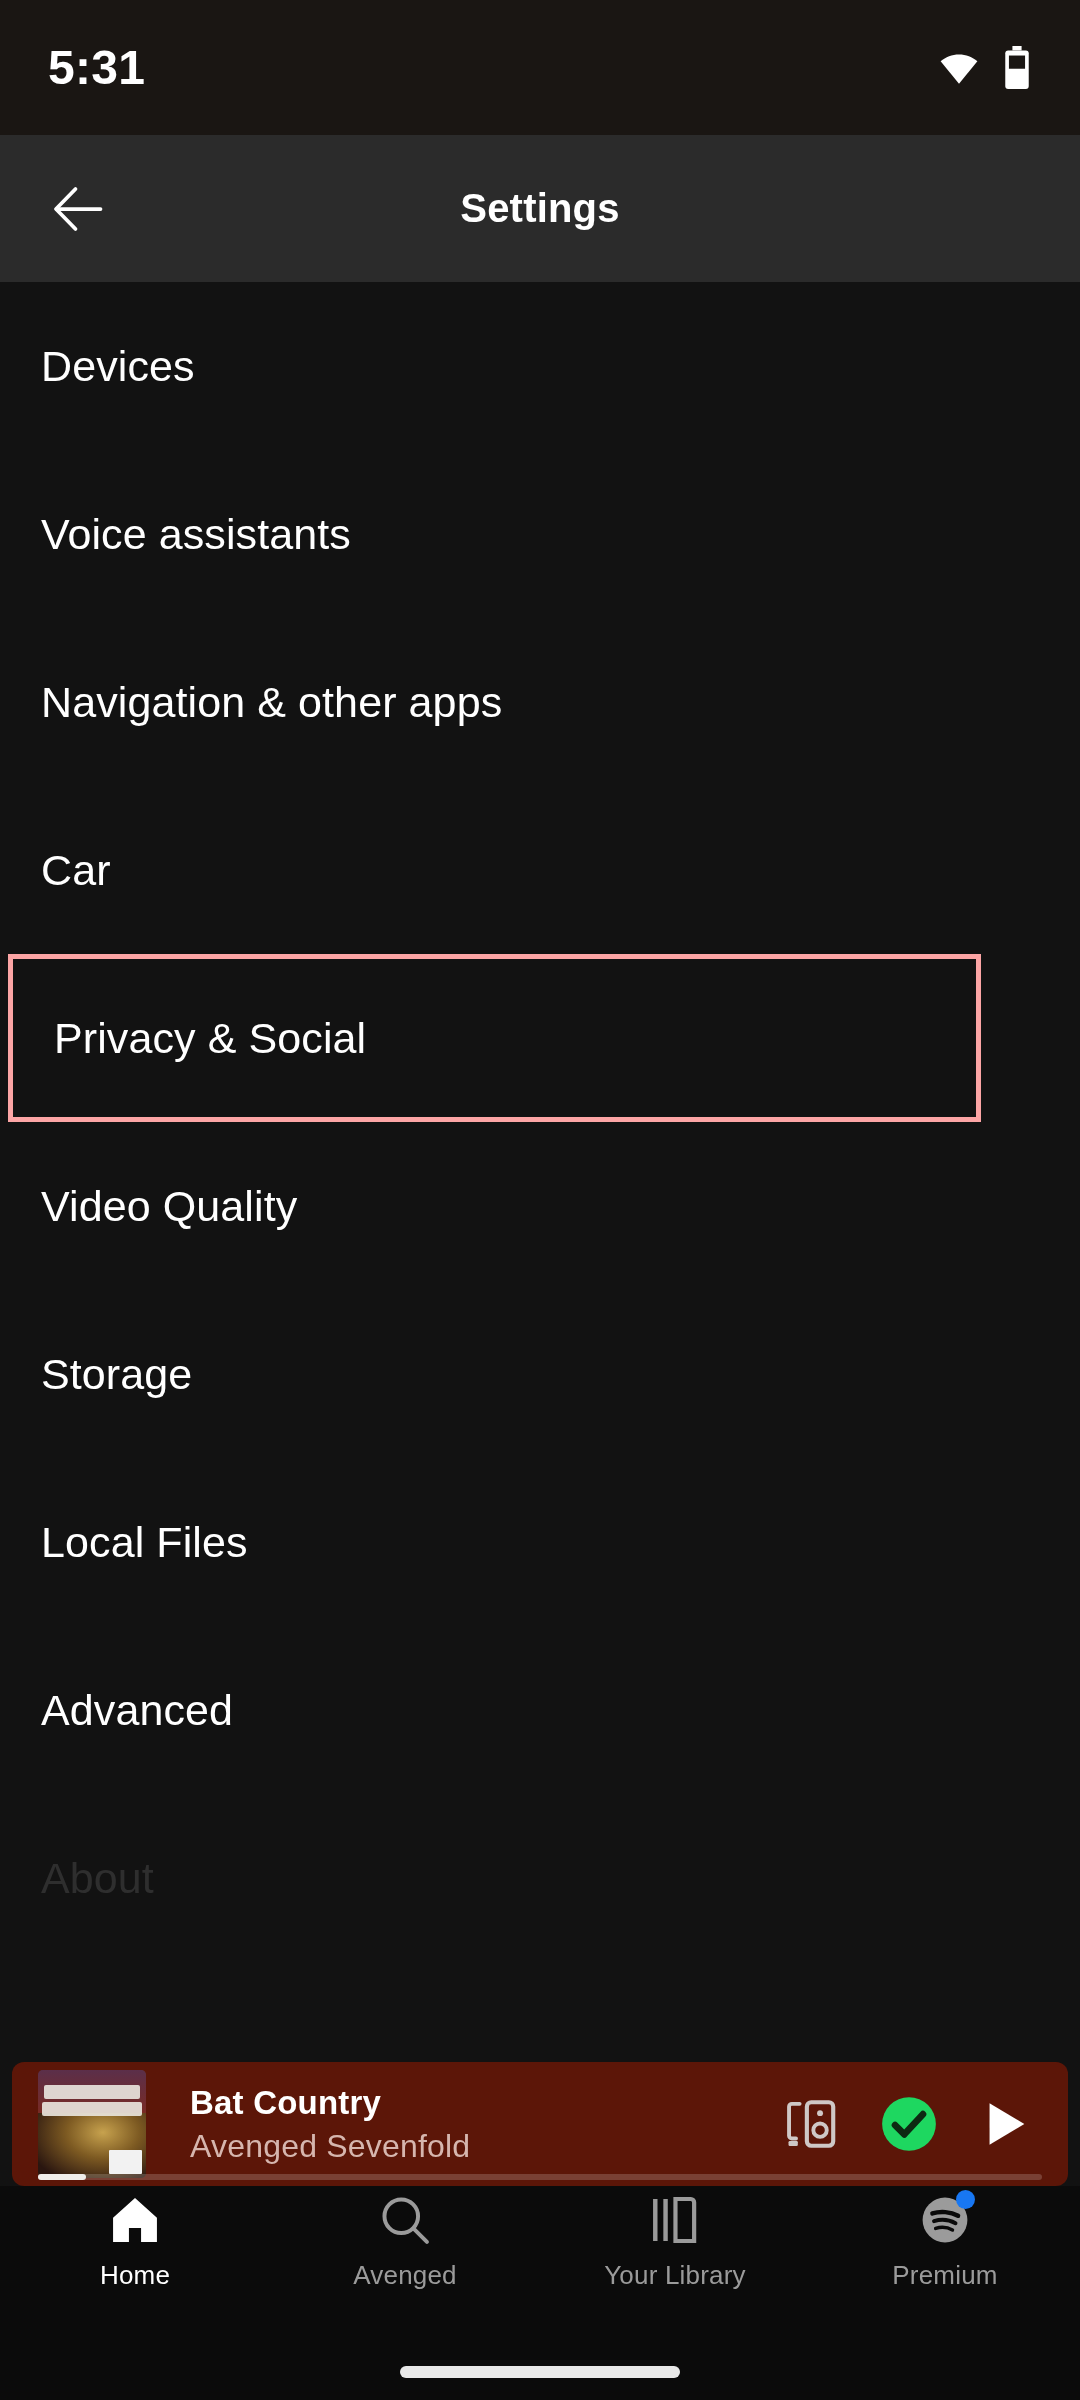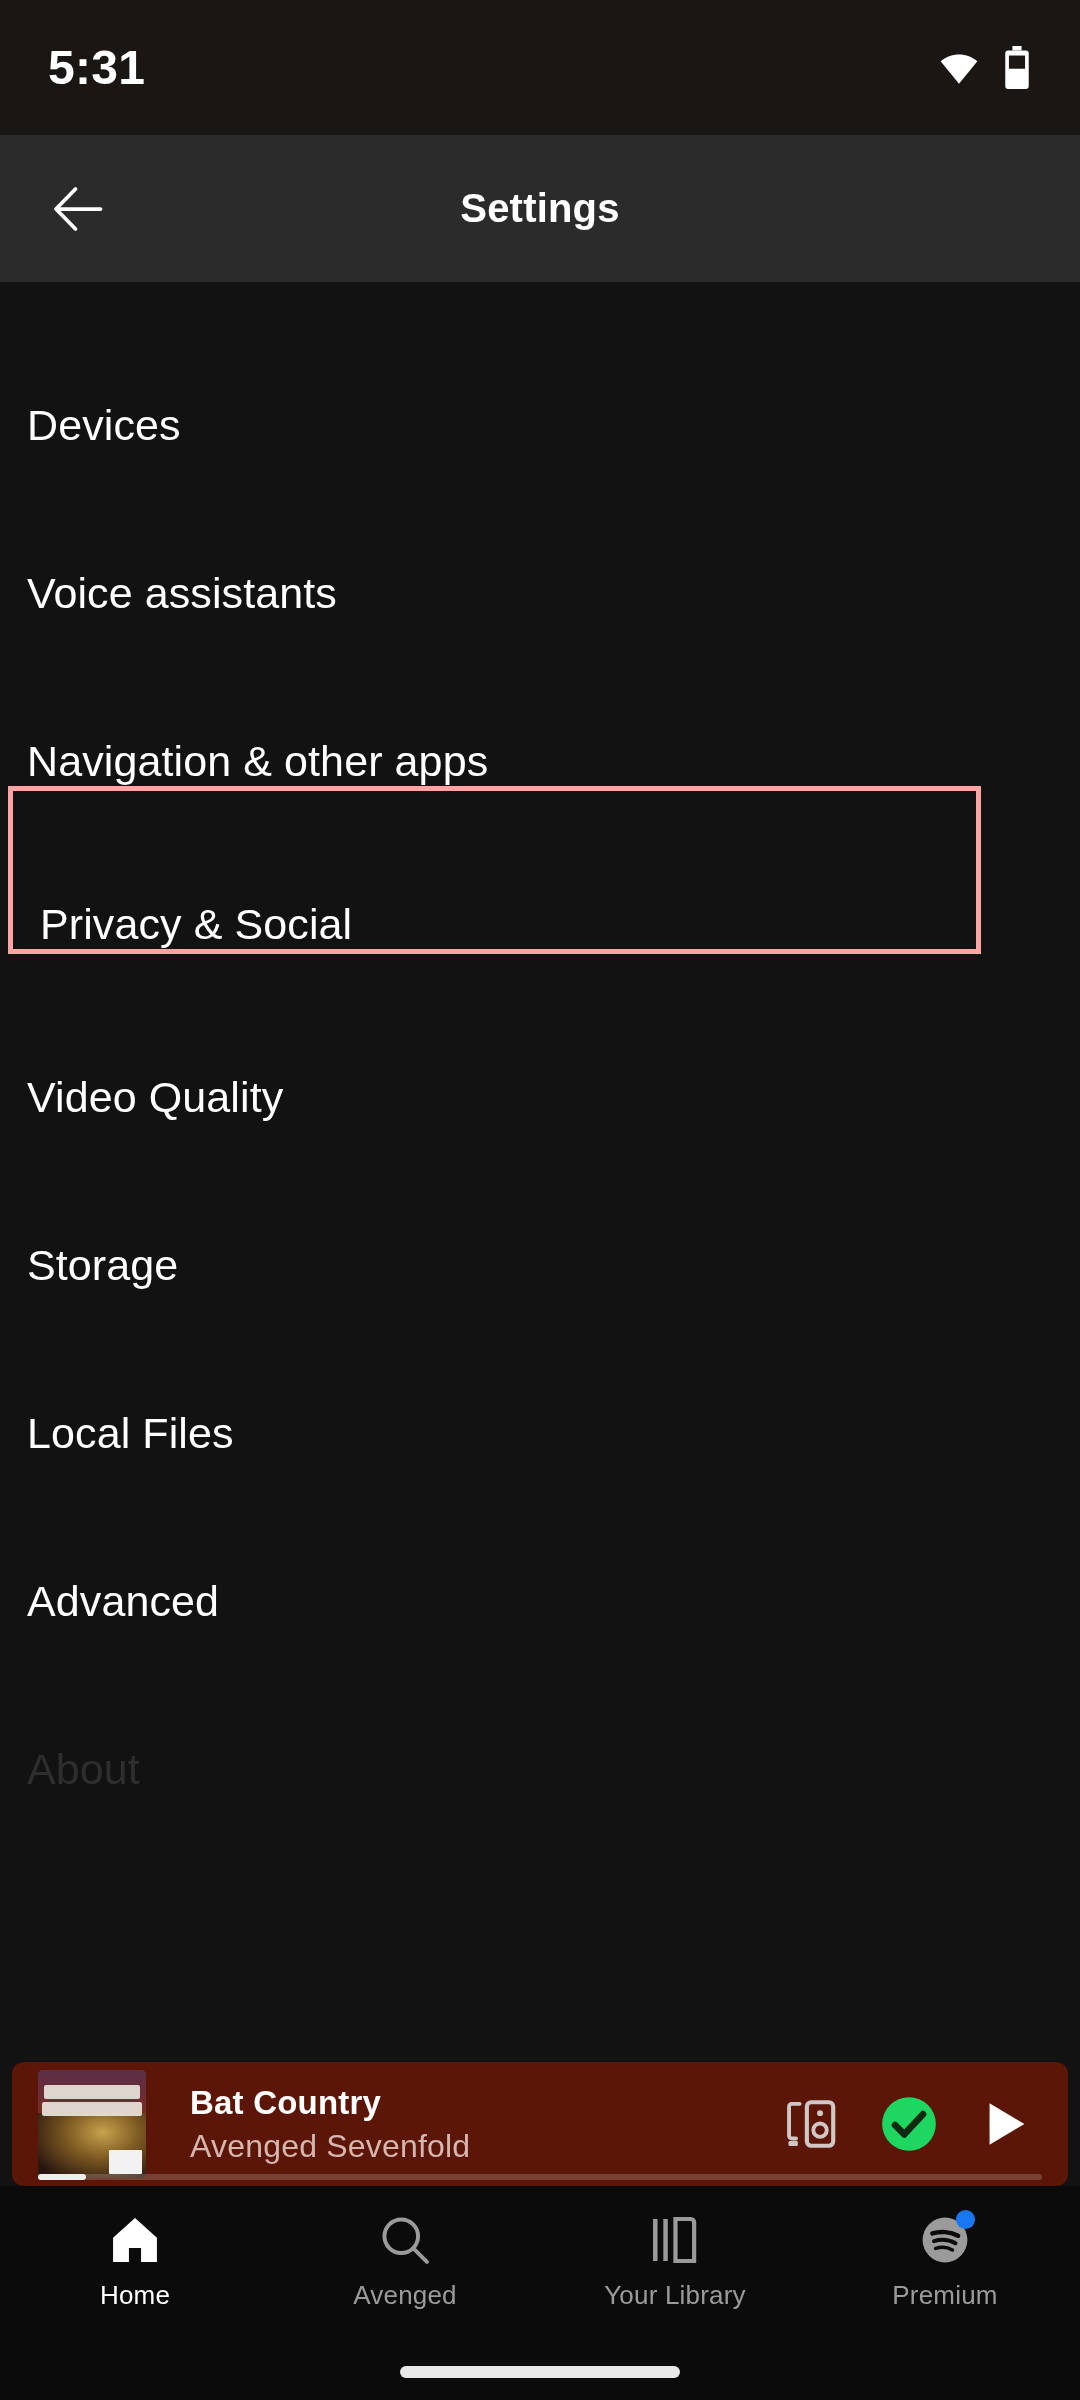--- a/index.html
+++ b/index.html
@@ -35,22 +35,22 @@
     width:100%; text-align:center; color:#fff;
     font-size:40px; font-weight:700; letter-spacing:.2px;
   }
 
   
   .list {
     position:absolute; top:282px; left:0; width:1080px;
     height:2118px; overflow:hidden;
   }
   .list-item {
-    height:168px; display:flex; align-items:flex-end;
-    padding-left:27px; position:relative;
+    height:168px; display:flex; align-items:center;
+    padding-left:41px; position:relative;
   }
   .list-item-label {
     color:#ffffff; font-size:43px; font-weight:400; letter-spacing:.1px;
   }
   .list-item.dim .list-item-label { color:#2e2e2e; }
   .list-item.highlighted {
     border:5px solid #fca5a5;
     height:168px;
     margin:0 8px 0 8px;
     width:973px;
@@ -105,21 +105,21 @@
   }
   .np-progress-fill {
     position:absolute; left:0; top:0; bottom:0; width:48px;
     background:#f0eeeb; border-radius:3px;
   }
 
   
   .bottomnav {
     position:absolute; left:0; bottom:0; width:1080px; height:214px;
     background:#0b0b0b; display:flex; align-items:flex-start;
-    padding-top:26px;
+    padding-top:6px;
   }
   .nav-item {
     flex:1 1 0; display:flex; flex-direction:column;
     align-items:center; gap:12px;
   }
   .nav-label { font-size:26px; color:#9b9b9b; letter-spacing:.2px; }
   .nav-item.active .nav-label { color:#ffffff; }
   .nav-icon { width:56px; height:56px; display:flex; align-items:center; justify-content:center; position:relative; }
   .nav-badge {
     position:absolute; top:-2px; right:-2px; width:19px; height:19px;
@@ -161,20 +161,23 @@
 
   <div class="list" id="settings-list">
       <div class="list-item">
         <div class="list-item-label">Devices</div>
       </div>
       <div class="list-item">
         <div class="list-item-label">Voice assistants</div>
       </div>
       <div class="list-item">
         <div class="list-item-label">Navigation &amp; other apps</div>
+      </div>
+      <div class="list-item">
+        <div class="list-item-label">Car</div>
       </div>
       <div class="list-item highlighted">
         <div class="list-item-label">Privacy &amp; Social</div>
       </div>
       <div class="list-item">
         <div class="list-item-label">Video Quality</div>
       </div>
       <div class="list-item">
         <div class="list-item-label">Storage</div>
       </div>

